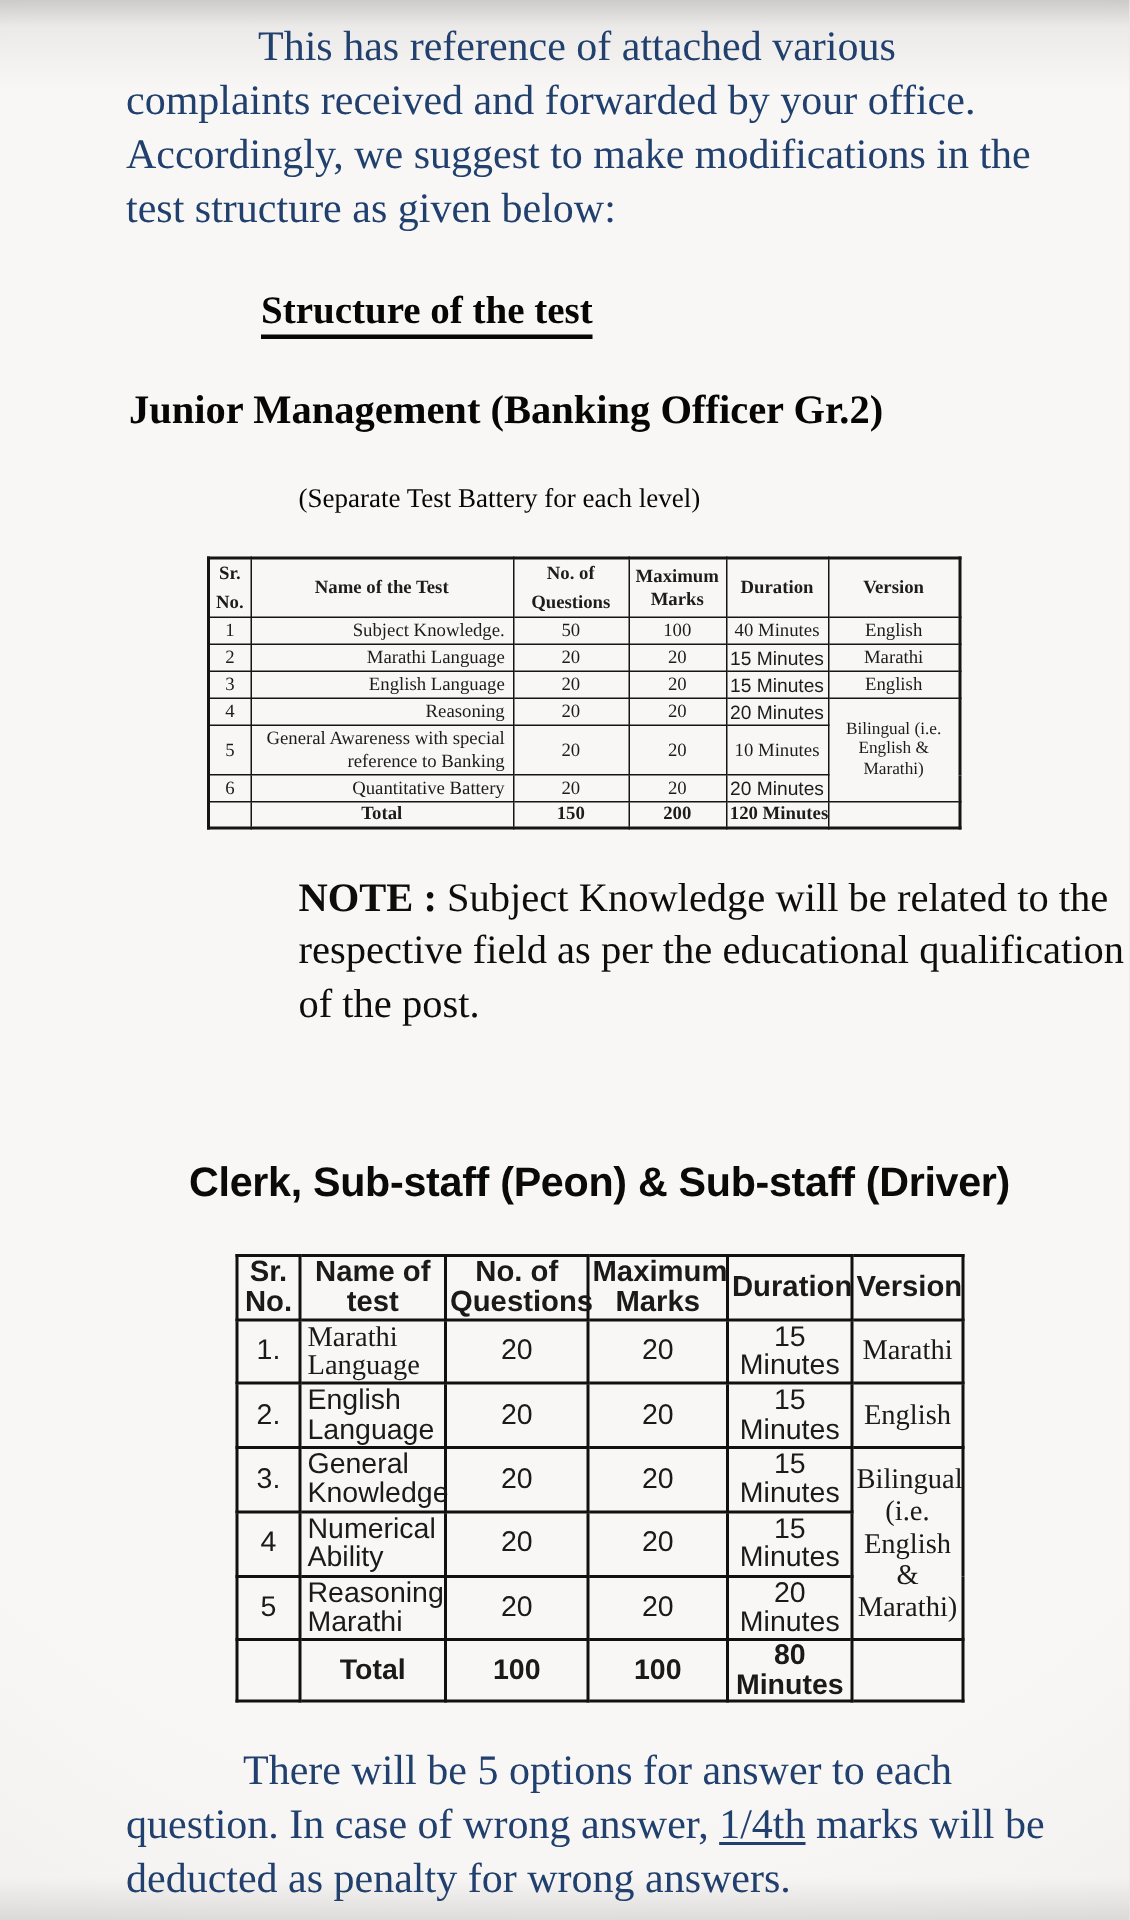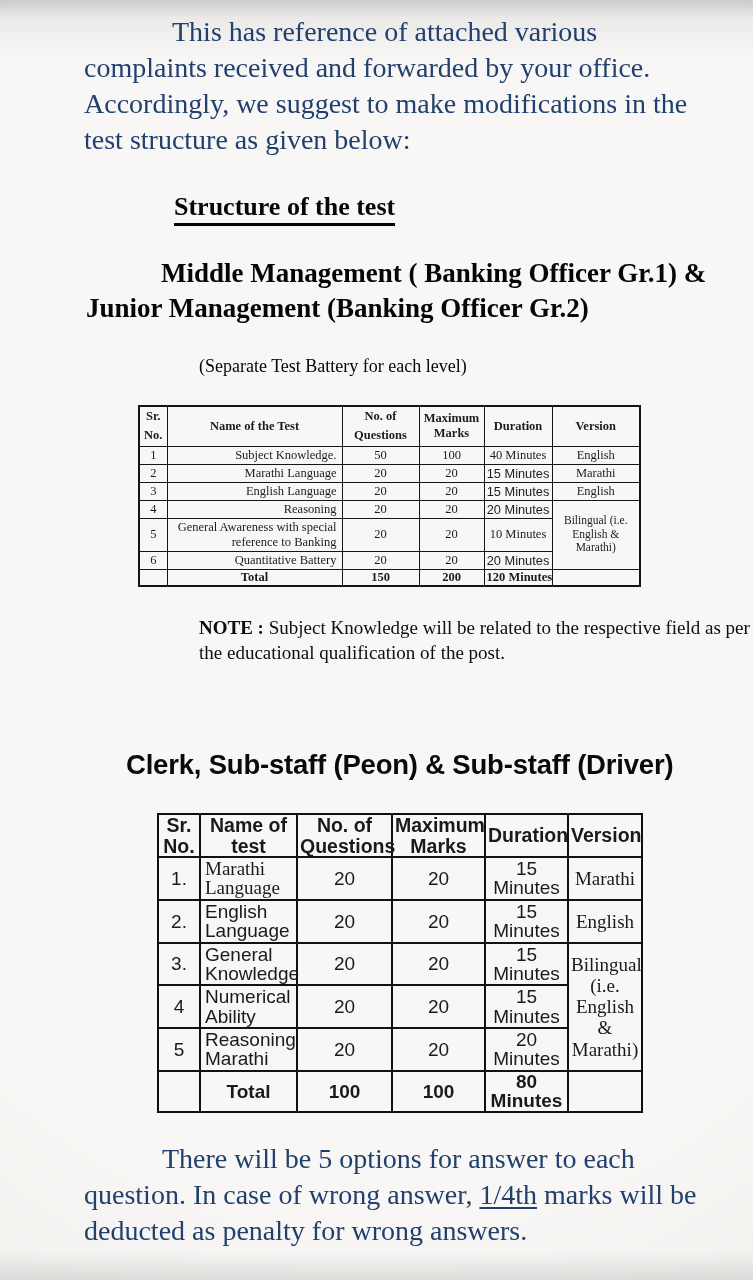--- a/index.html
+++ b/index.html
@@ -54,21 +54,21 @@
   .t1 td.name { text-align:right; padding:1px 5px; }
   .t1 tr.tall td { height:28px; }
   .t1 .sans { font-family:"Liberation Sans", sans-serif; font-size:12.8px; }
   .t1 .bilingual { font-size:11.5px; line-height:1.2; padding:0 6px; }
   .t1 tr.total td { font-weight:bold; height:17px; }
   .t1 tr.total td.dur { white-space:nowrap; }
 
   .note {
     margin:28px 6px 0 155px;
     width:552px;
-    font-size:19px; line-height:1.32; color:#0d0d0d;
+    font-size:27px; line-height:1.32; color:#0d0d0d;
   }
   .note b { font-weight:bold; }
 
   .clerk {
     margin:84px 0 0 82px;
     font-family:"Liberation Sans", sans-serif;
     font-size:27.5px; font-weight:bold; color:#0a0a0a;
     letter-spacing:-0.2px;
   }
 
@@ -102,21 +102,20 @@
 
 <div class="page">
 
   <p class="intro">This has reference of attached various complaints received and forwarded by your office. Accordingly, we suggest to make modifications in the test structure as given below:</p>
 
   <div class="section-title-wrap">
     <span class="section-title">Structure of the test</span>
   </div>
 
   <div class="mgmt">
-    <div class="l1">Middle Management ( Banking Officer Gr.1) &amp;</div>
     <div class="l2">Junior Management (Banking Officer Gr.2)</div>
   </div>
 
   <div class="battery">(Separate Test Battery for each level)</div>
 
   <table class="t1">
     <colgroup>
       <col style="width:28px">
         <col style="width:175px">
         <col style="width:77px">

